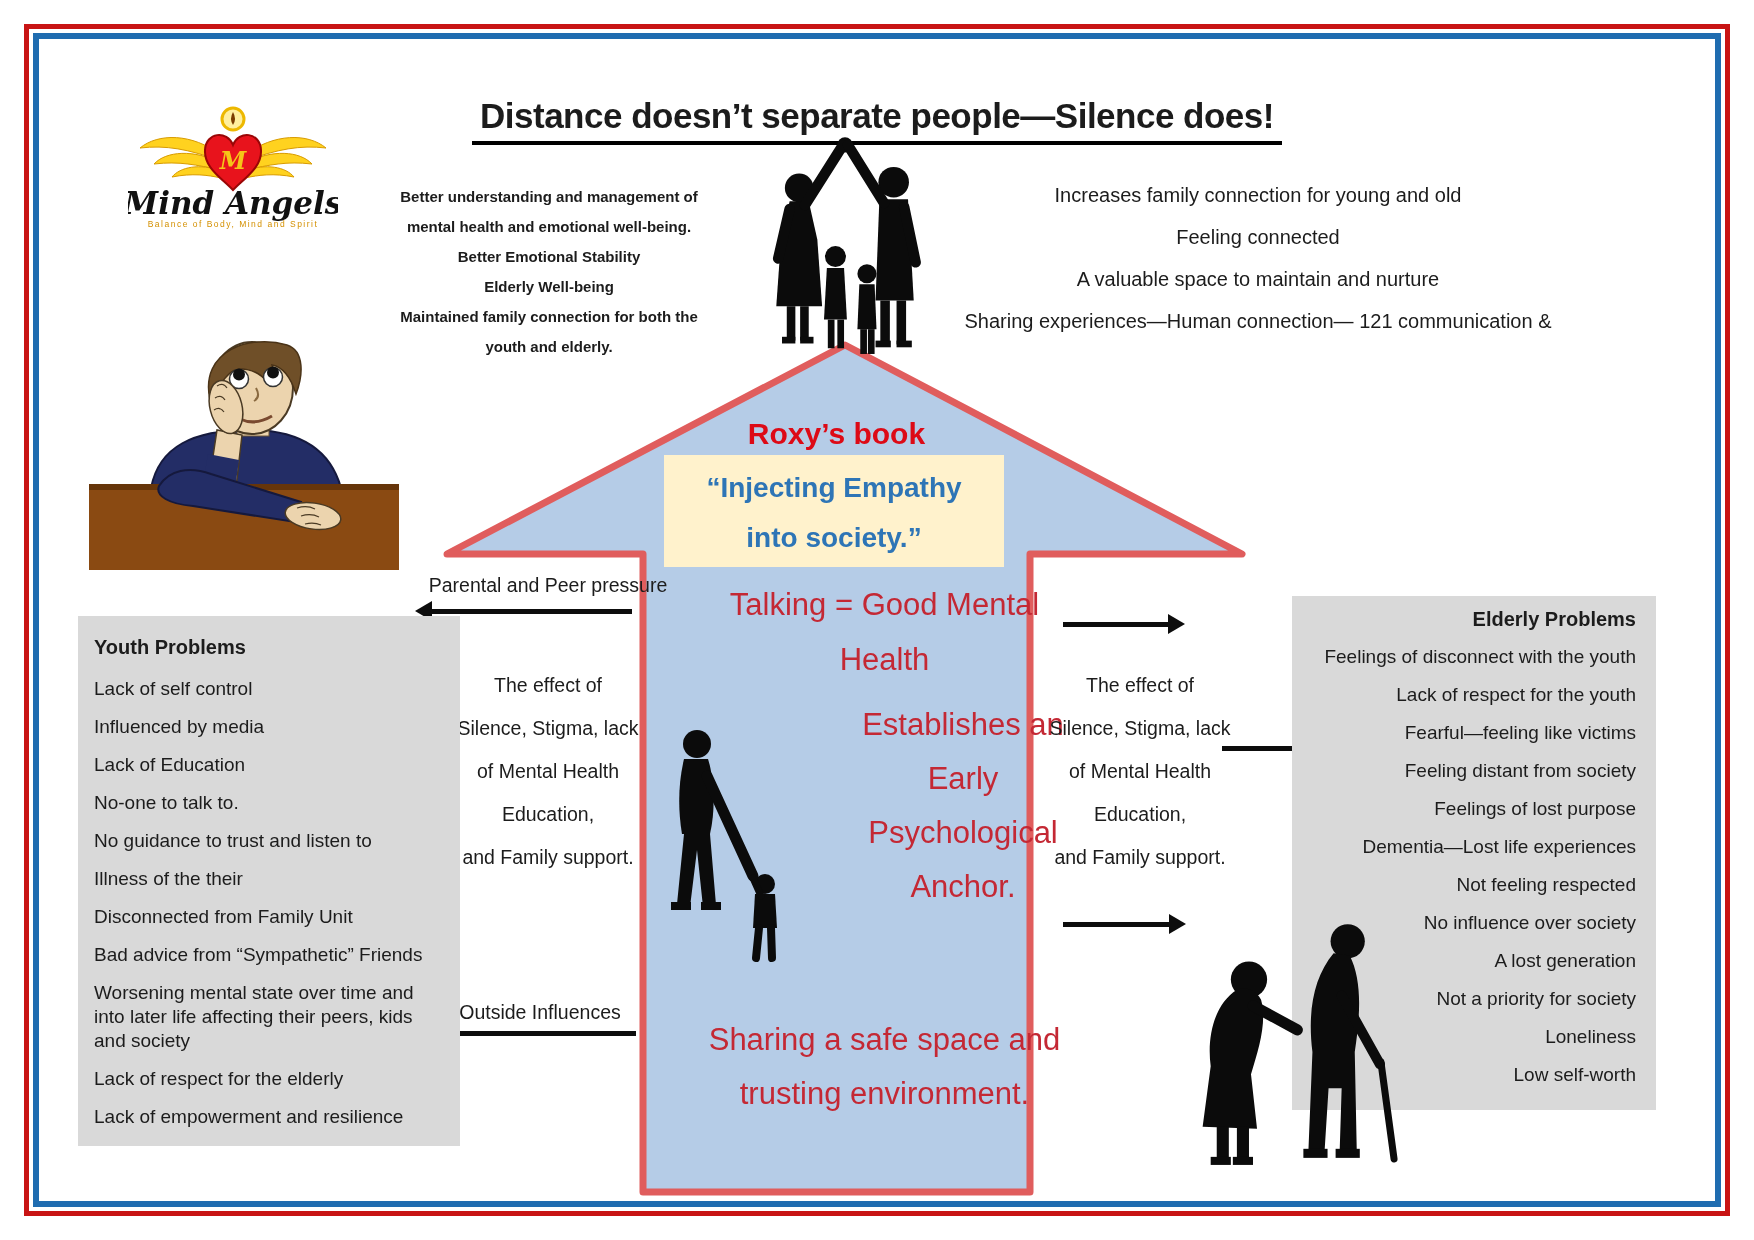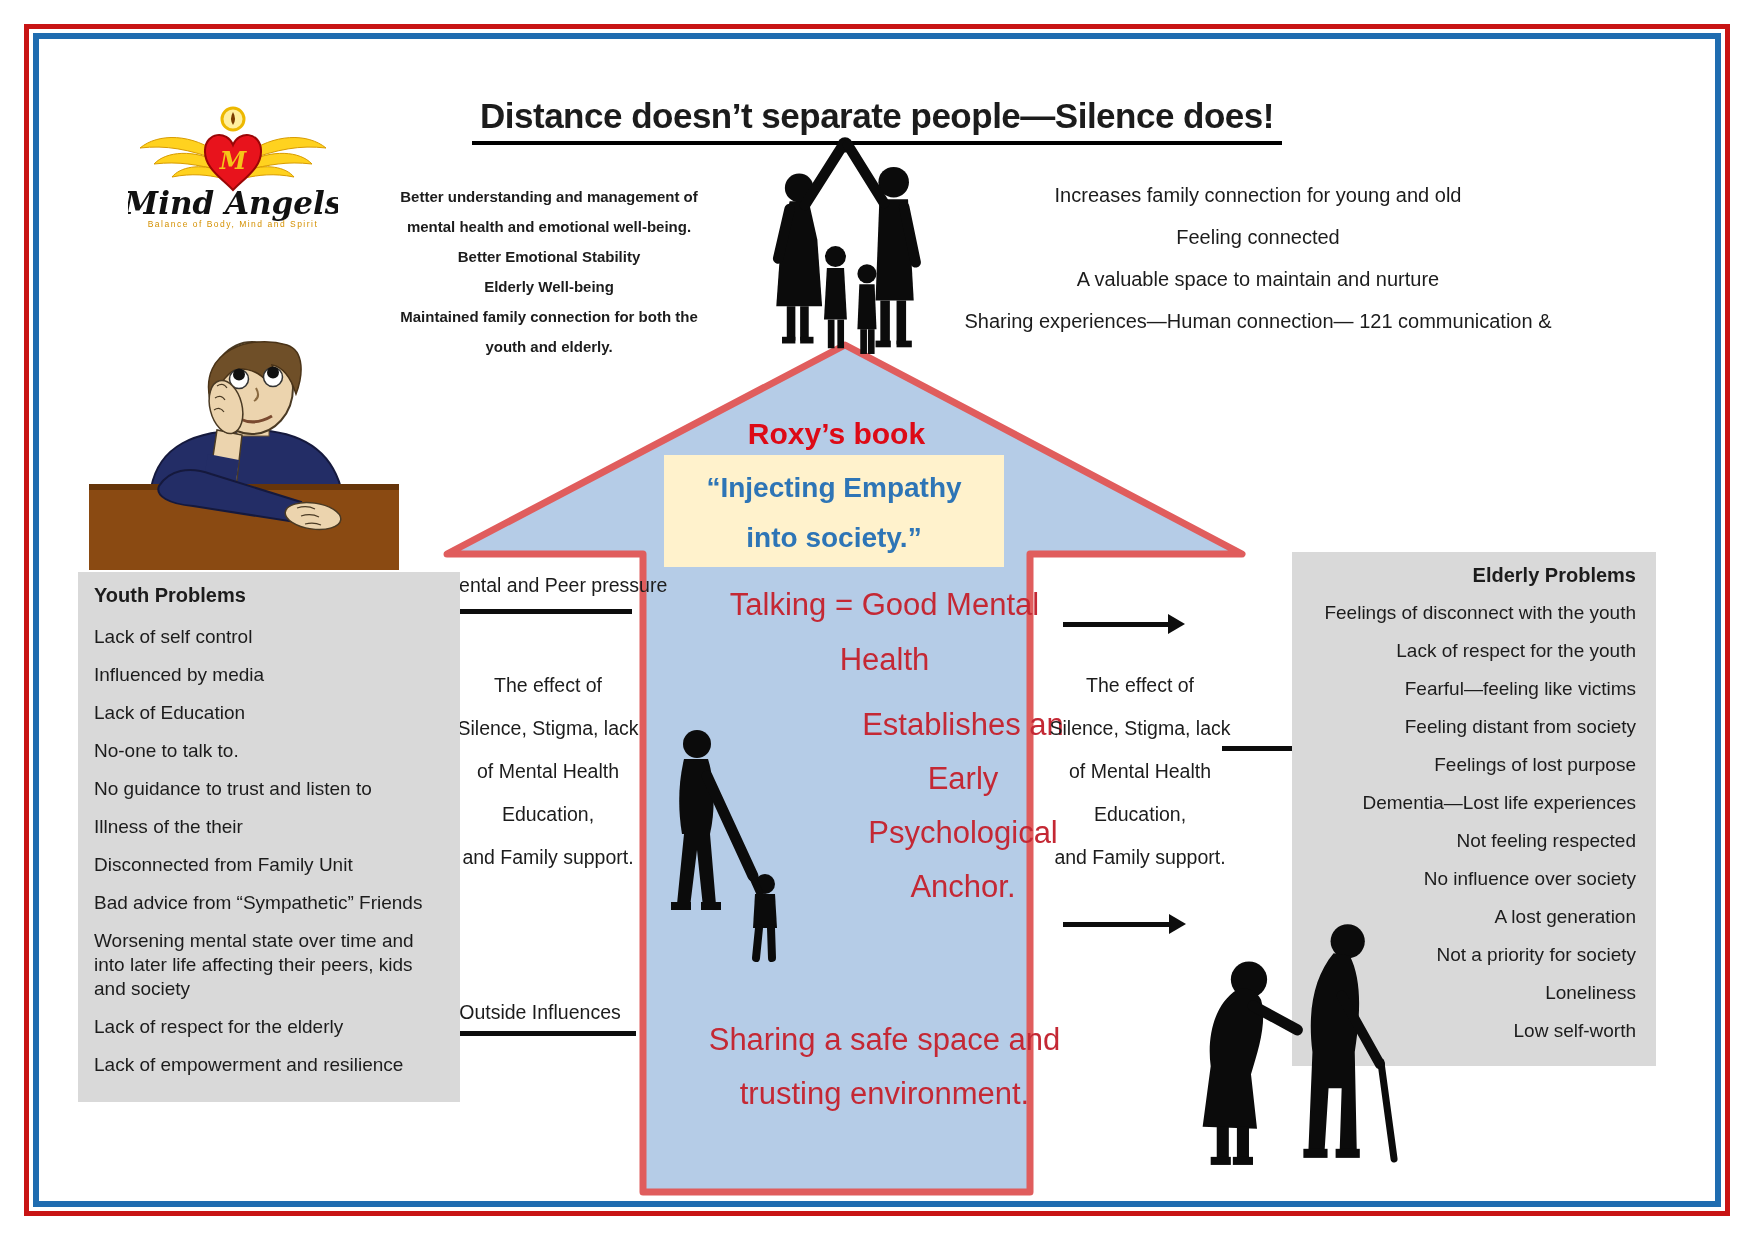--- a/index.html
+++ b/index.html
@@ -22,23 +22,23 @@
   .br-line{line-height:42px;font-size:20px;white-space:nowrap;}
   .redtxt{color:var(--red-text,#c42834);font-weight:normal;margin-left:48px;}
   .tk-line{line-height:55px;font-size:31px;white-space:nowrap;}
   .an-line{line-height:54px;font-size:31px;white-space:nowrap;}
   .sh-line{line-height:54px;font-size:31px;white-space:nowrap;}
   .book-label{font-size:30px;font-weight:bold;color:var(--book-red,#dd0a16);}
   .quote-box{position:absolute;left:664px;top:455px;width:340px;height:112px;background:var(--quote-bg,#fff2cc);
              text-align:center;padding-top:8px;box-sizing:border-box;}
   .qt-line{line-height:50px;font-size:28px;font-weight:bold;color:var(--quote-blue,#2e75b6);white-space:nowrap;}
   
-  .panel{position:absolute;background:var(--panel-gray,#d9d9d9);box-sizing:border-box;}
+  .panel{position:absolute;background:var(--panel-gray,#d9d9d9);box-sizing:border-box;margin-top:44px;}
   .panel h3{margin:0;font-size:20px;}
-  .youth-panel{left:78px;top:572px;width:382px;height:530px;padding:12px 14px 0 16px;}
+  .youth-panel{left:78px;top:572px;width:382px;height:530px;padding:20px 14px 0 16px;}
   .youth-panel h3{margin-bottom:18px;}
   .elderly-panel{left:1292px;top:552px;width:364px;height:514px;padding:12px 20px 0 10px;text-align:right;}
   .elderly-panel h3{margin-bottom:14px;}
   .li-item{font-size:19px;line-height:24px;margin-bottom:14px;}
   .el-item{font-size:19px;line-height:24px;margin-bottom:14px;white-space:nowrap;}
   
   .lab{position:absolute;font-size:19.5px;text-align:center;white-space:nowrap;}
   .eff-line{line-height:43px;font-size:19.5px;white-space:nowrap;}
   
   .arr{position:absolute;height:5px;background:#0d0d0d;}

